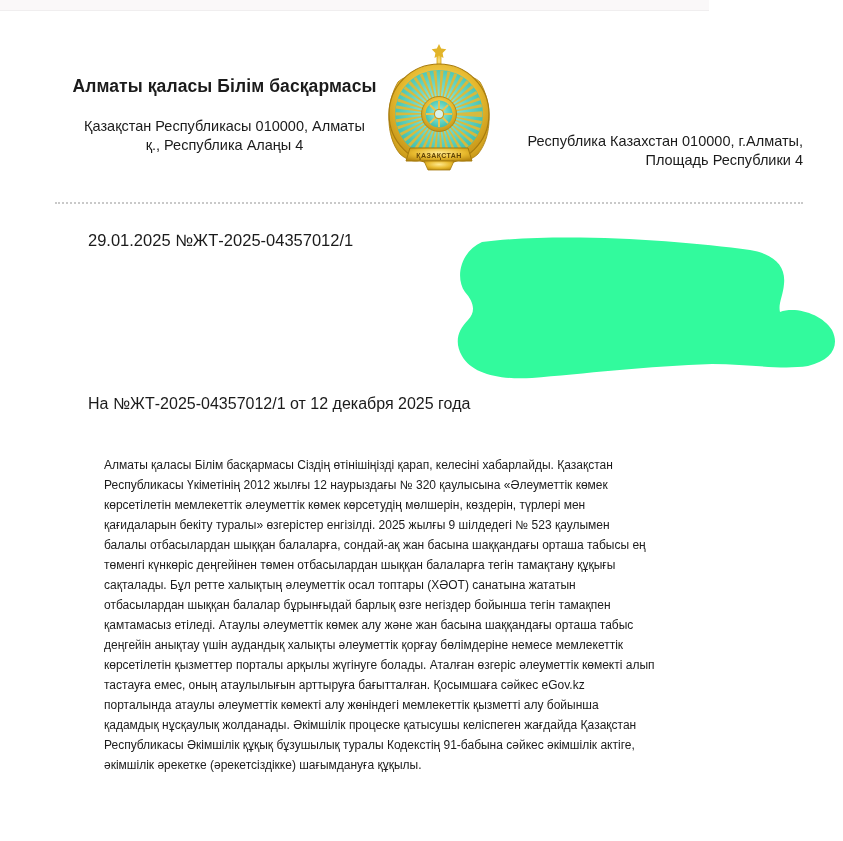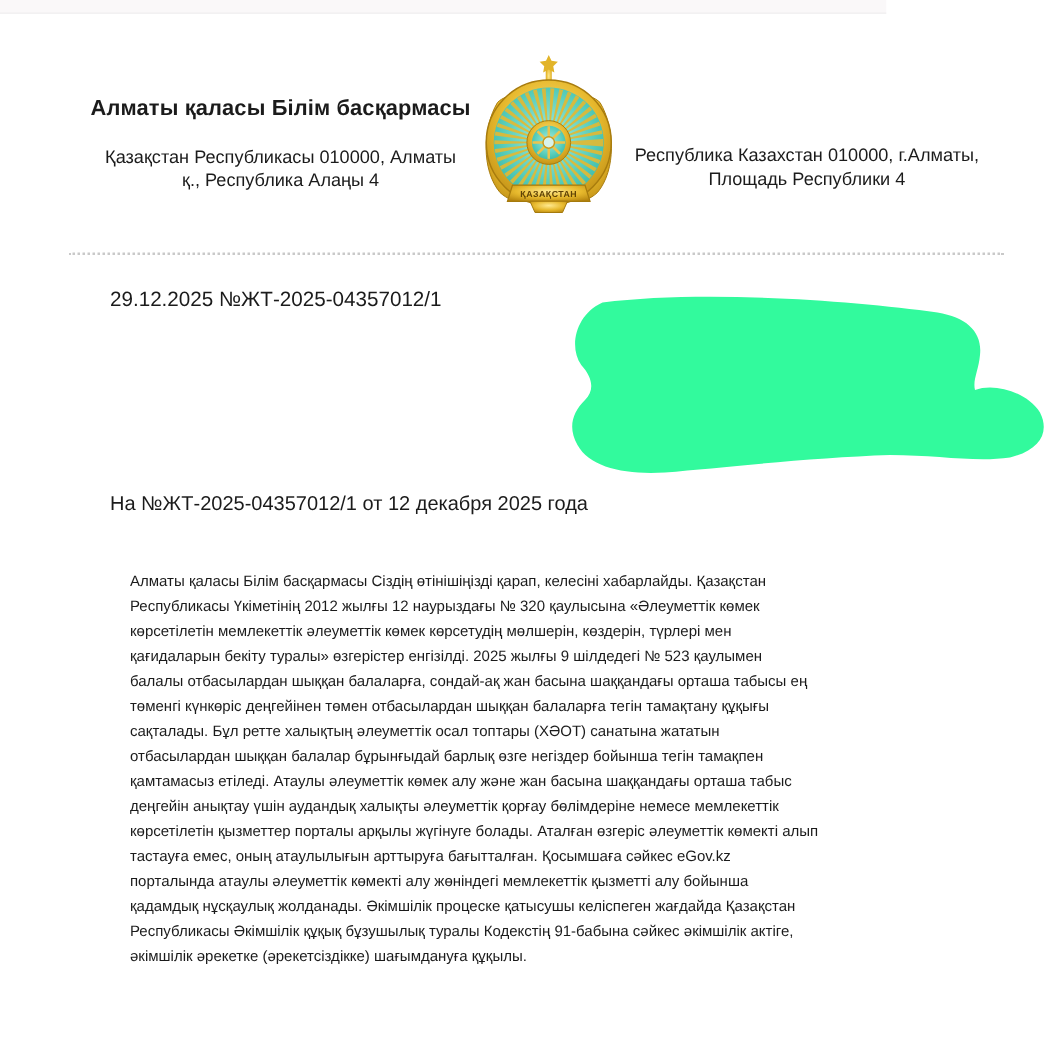--- a/index.html
+++ b/index.html
@@ -32,21 +32,21 @@
     line-height: 21px;
     letter-spacing: 0.1px;
   }
   .org-addr {
     font-size: 14.5px;
     line-height: 19px;
   }
   .left-title  { left: 72px;  top: 76px;  width: 305px; }
   .left-addr   { left: 72px;  top: 117px; width: 305px; }
   .right-title { left: 488px; top: 62px;  width: 315px; }
-  .right-addr  { left: 488px; top: 116px; width: 315px; }
+  .right-addr  { left: 488px; top: 132px; width: 315px; text-align: right; }
   .emblem {
     position: absolute;
     left: 384px; top: 42px;
     width: 110px; height: 132px;
   }
   .emblem svg { width: 100%; height: 100%; display: block; }
   .emblem text { font-family: "Liberation Sans", sans-serif; }
   .dotted-sep {
     position: absolute;
     left: 55px; top: 202px;
@@ -132,21 +132,21 @@
       <text x="55" y="115.5" font-size="7" font-weight="bold" fill="#5f4206" text-anchor="middle" letter-spacing="0.4">ҚАЗАҚСТАН</text>
     </svg>
   </div>
 
 
   <div class="block org-addr right-addr">Республика Казахстан 010000, г.Алматы,
 Площадь Республики 4</div>
 
   <div class="dotted-sep"></div>
 
-  <div class="date-line">29.12.2025 №ЖТ-2025-04357012/1</div>
+  <div class="date-line">29.01.2025 №ЖТ-2025-04357012/1</div>
 
   <svg class="redaction" viewBox="0 0 392 155" xmlns="http://www.w3.org/2000/svg">
     <path fill="#32fa9d" d="M 32 14
          C 110 4, 230 12, 300 22
          C 324 26, 336 38, 334 56
          C 333 68, 328 76, 330 84
          C 346 78, 372 86, 382 102
          C 390 118, 382 132, 358 138
          C 330 142, 300 136, 262 136
          C 200 138, 130 146, 82 150

